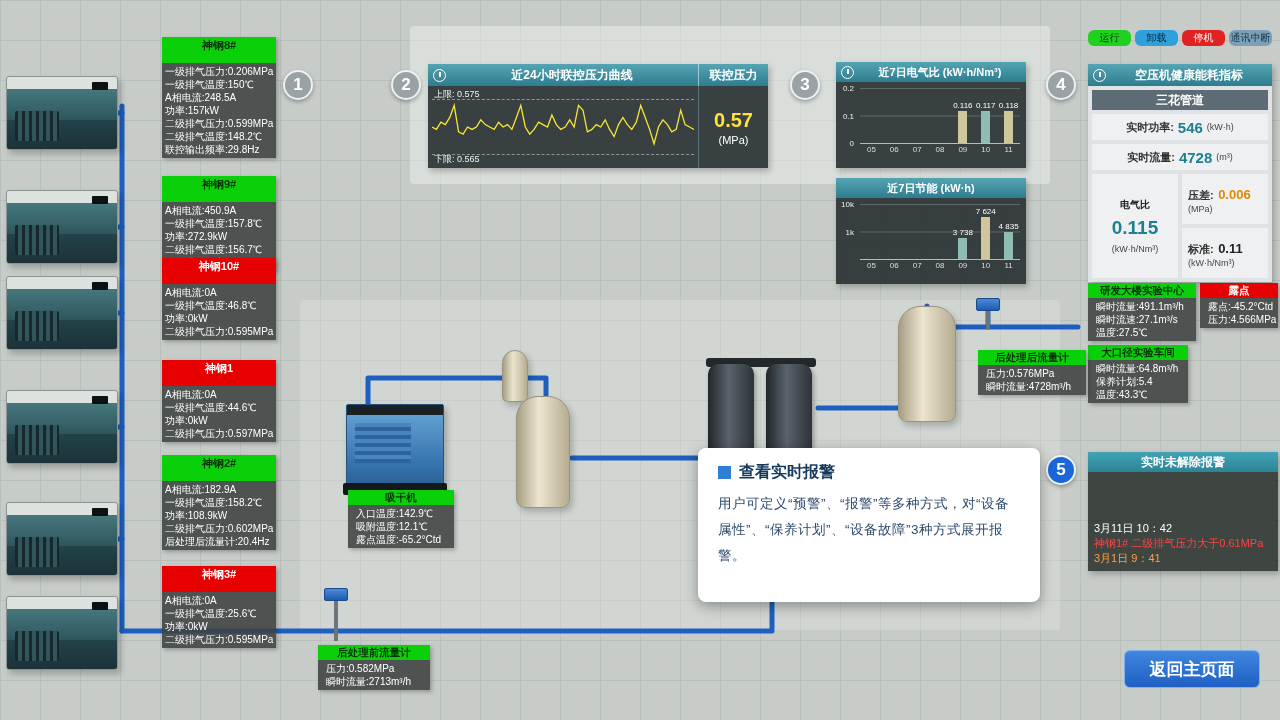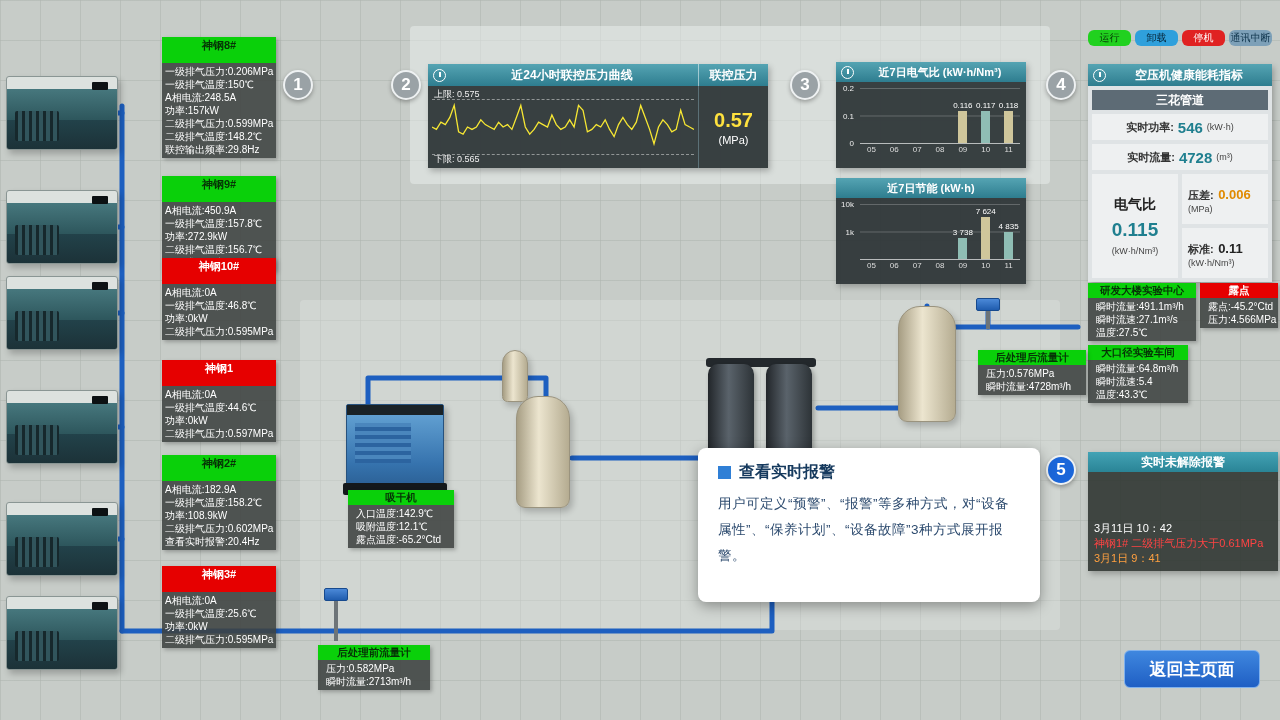--- a/index.html
+++ b/index.html
@@ -81,21 +81,21 @@
 
 .health{left:1088px;top:64px;width:184px;}
 .health-body{background:#dfe3e5;padding:4px;display:flex;flex-direction:column;gap:4px;}
 .h-pipe{background:#5d6b75;color:#fff;font-size:12px;font-weight:bold;text-align:center;height:20px;line-height:20px;}
 .h-row{background:#eef0f1;height:26px;display:flex;align-items:center;justify-content:center;gap:4px;}
 .h-label{font-size:11px;color:#333;font-weight:bold;}
 .h-value{font-size:15px;color:#1f7f8f;font-weight:bold;}
 .h-unit{font-size:9px;color:#444;}
 .h-grid{display:flex;gap:4px;height:104px;}
 .h-ratio{flex:1;background:#eef0f1;display:flex;flex-direction:column;align-items:center;justify-content:center;gap:5px;}
-.h-ratio-label{font-size:14px;font-weight:bold;color:#222;text-align:center;}
+.h-ratio-label{font-size:10px;font-weight:bold;color:#222;text-align:center;}
 .h-ratio-value{font-size:19px;font-weight:bold;color:#1f7f8f;}
 .h-ratio-unit{font-size:9px;color:#444;}
 .h-right{flex:1;display:flex;flex-direction:column;gap:4px;}
 .h-cell{flex:1;background:#eef0f1;display:flex;flex-direction:column;align-items:flex-start;justify-content:center;padding:3px 6px;gap:1px;}
 .h-val-orange{font-size:13px;font-weight:bold;color:#e08a00;}
 .h-val-dark{font-size:13px;font-weight:bold;color:#222;}
 
 .legend{position:absolute;left:1088px;top:30px;width:184px;display:flex;gap:4px;}
 .chip{flex:1;height:16px;font-size:10px;line-height:16px;text-align:center;border-radius:6px;white-space:nowrap;overflow:hidden;cursor:pointer;}
 
@@ -222,21 +222,21 @@
         <div class="dl">二级排气压力:0.597MPa</div>
       </div>
   </div>
   <div class="comp-label" style="left:162px;top:455px">
     <div class="comp-head" style="background: rgb(10, 208, 10); color: rgb(6, 51, 6);">神钢2#</div>
     <div class="comp-body">
         <div class="dl">A相电流:182.9A</div>
         <div class="dl">一级排气温度:158.2℃</div>
         <div class="dl">功率:108.9kW</div>
         <div class="dl">二级排气压力:0.602MPa</div>
-        <div class="dl">查看实时报警:20.4Hz</div>
+        <div class="dl">后处理后流量计:20.4Hz</div>
       </div>
   </div>
   <div class="comp-label" style="left:162px;top:566px">
     <div class="comp-head" style="background: rgb(230, 0, 0); color: rgb(255, 255, 255);">神钢3#</div>
     <div class="comp-body">
         <div class="dl">A相电流:0A</div>
         <div class="dl">一级排气温度:25.6℃</div>
         <div class="dl">功率:0kW</div>
         <div class="dl">二级排气压力:0.595MPa</div>
       </div>
@@ -450,21 +450,21 @@
     <div class="fhead" style="background: rgb(230, 0, 0); color: rgb(255, 255, 255);">露点</div>
     <div class="fbody">
         <div class="dl">露点:-45.2°Ctd</div>
         <div class="dl">压力:4.566MPa</div>
       </div>
   </div>
   <div class="fpanel" style="left:1088px;top:345px;width:100px">
     <div class="fhead" style="background: rgb(10, 208, 10); color: rgb(6, 51, 6);">大口径实验车间</div>
     <div class="fbody">
         <div class="dl">瞬时流量:64.8m³/h</div>
-        <div class="dl">瞬时流速:5.4</div>
+        <div class="dl">保养计划:5.4</div>
         <div class="dl">温度:43.3℃</div>
       </div>
   </div>
   <div class="fpanel" style="left:978px;top:350px;width:108px">
     <div class="fhead" style="background: rgb(10, 208, 10); color: rgb(6, 51, 6);">后处理后流量计</div>
     <div class="fbody">
         <div class="dl">压力:0.576MPa</div>
         <div class="dl">瞬时流量:4728m³/h</div>
       </div>
   </div>

